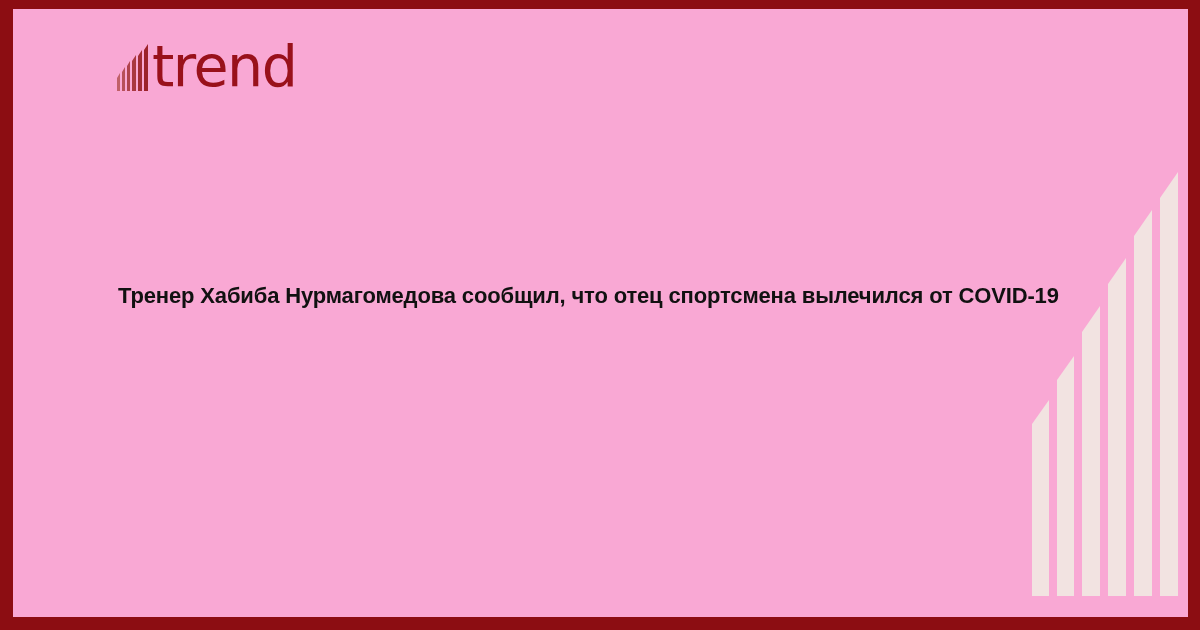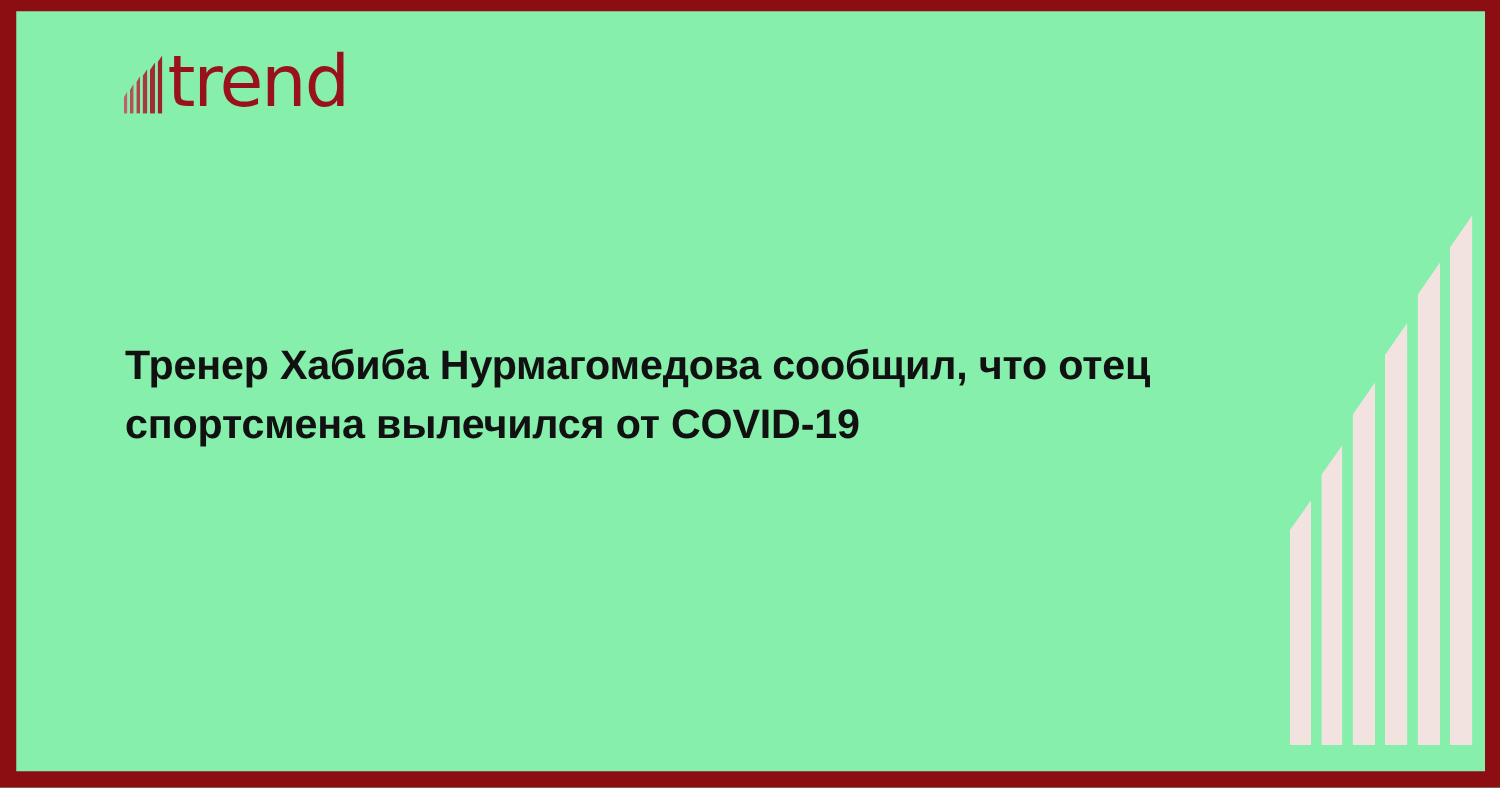--- a/index.html
+++ b/index.html
@@ -106,35 +106,35 @@
     font-size: 14.5px;
     font-weight: 700;
     color: #272425;
     letter-spacing: 5.2px;
   }
 
   
   .headline {
     position: absolute;
     left: 87px;
-    top: 260px;
+    top: 271px;
     width: 990px;
     font-family: "Liberation Sans", sans-serif;
-    font-size: 33px;
+    font-size: 22px;
     font-weight: 700;
     line-height: 1.42;
     color: #111111;
     letter-spacing: -0.15px;
     z-index: 3;
   }
 </style>
 </head>
 <body style="background: rgb(140, 13, 18);">
 
-<div class="card" style="--brand: #8c0d12; border-color: rgb(140, 13, 18); background: #86efac;">
+<div class="card" style="--brand: #8c0d12; border-color: rgb(140, 13, 18); background: #f9a8d4; padding-left: 18px;">
   <div class="canvas">
 
     <div class="skyline">
       <span class="bar b1" style="background: rgb(242, 227, 225);"></span>
       <span class="bar b2" style="background: rgb(242, 227, 225);"></span>
       <span class="bar b3" style="background: rgb(242, 227, 225);"></span>
       <span class="bar b4" style="background: rgb(242, 227, 225);"></span>
       <span class="bar b5" style="background: rgb(242, 227, 225);"></span>
       <span class="bar b6" style="background: rgb(242, 227, 225);"></span>
     </div>

